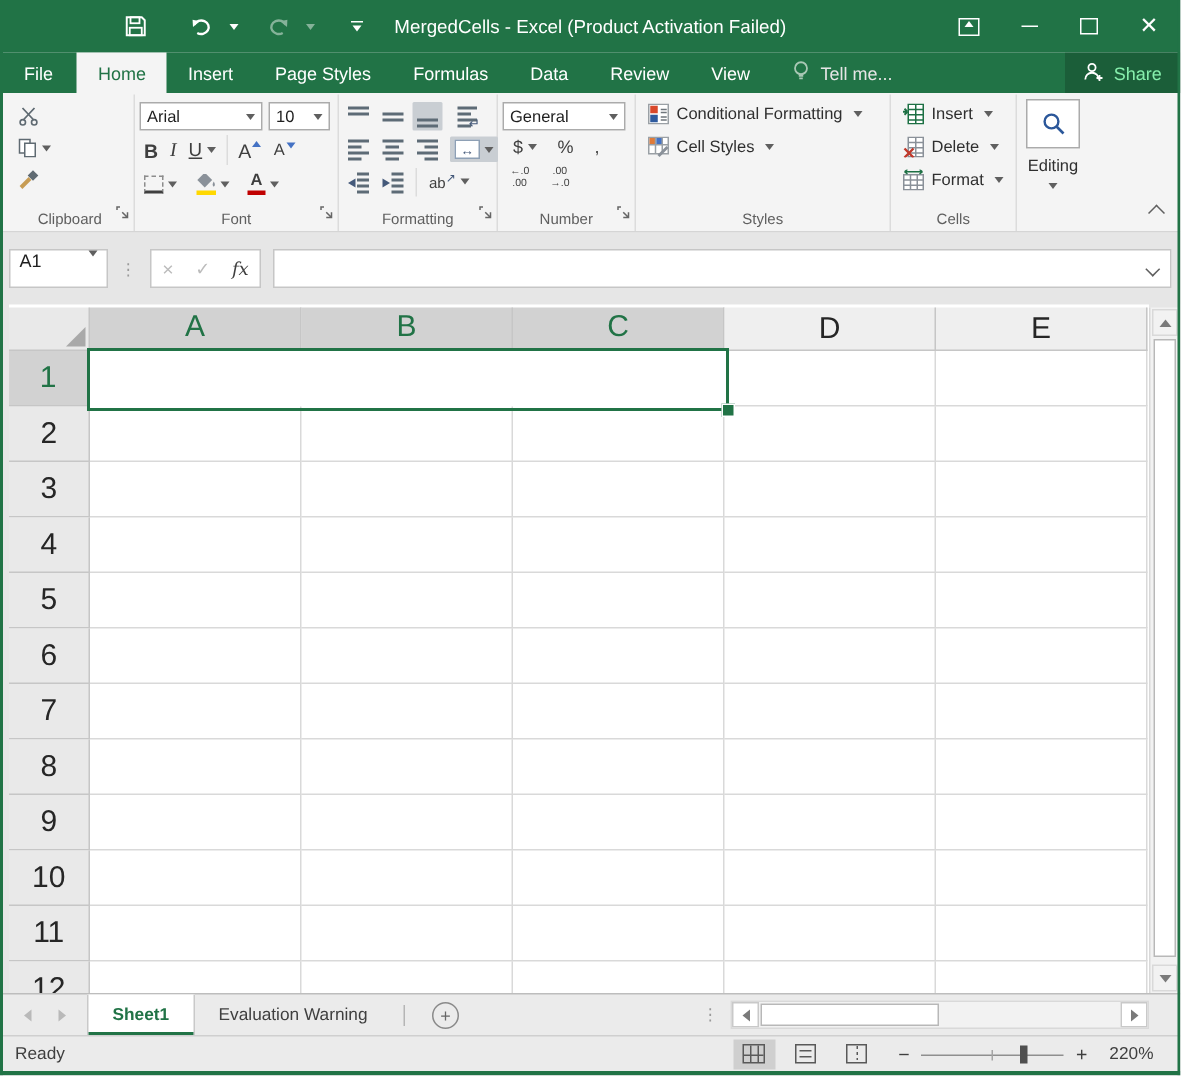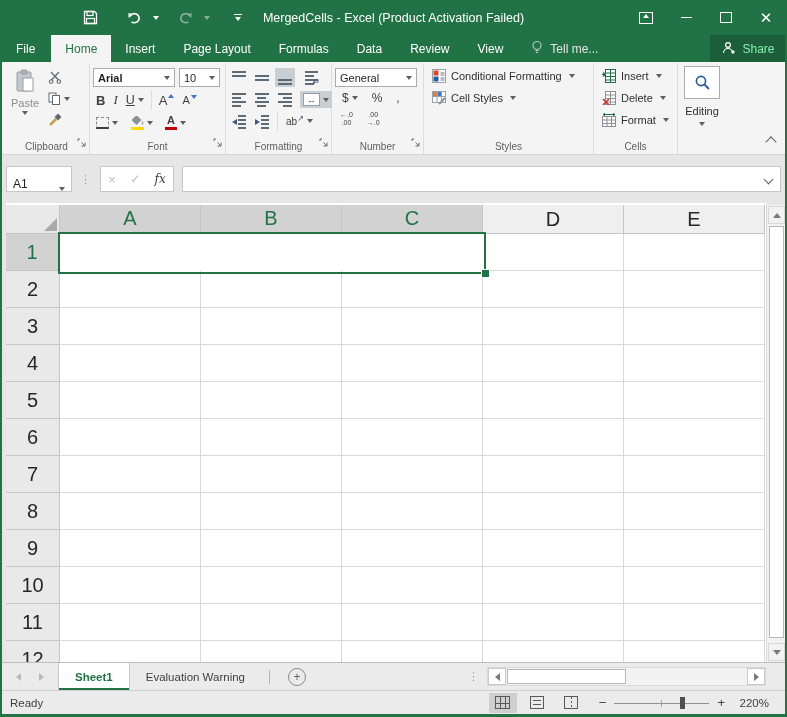--- a/index.html
+++ b/index.html
@@ -86,21 +86,21 @@
 
   
   .edit-group{display:flex;flex-direction:column;align-items:center;padding-top:3px;}
   .edit-btn{width:34px;height:31px;background:#fff;border:1px solid #ababab;display:flex;align-items:center;justify-content:center;}
   .edit-lbl{font-size:11px;color:#2f2f2f;margin-top:6px;}
   .chev-up{width:7px;height:7px;border-left:1.6px solid #5f5f5f;border-top:1.6px solid #5f5f5f;transform:rotate(45deg);display:inline-block;}
   .chev-dn{width:6px;height:6px;border-right:1.4px solid #5f5f5f;border-bottom:1.4px solid #5f5f5f;transform:rotate(45deg);display:inline-block;}
 
   
   .formula{position:absolute;left:0;top:155px;width:787px;height:48px;background:#e6e6e6;display:flex;align-items:center;padding:0 6px;box-sizing:border-box;gap:8px;}
-  .namebox{width:66px;height:26px;background:#fff;border:1px solid #c6c6c6;display:flex;align-items:flex-end;font-size:12px;color:#1f1f1f;padding:0 6px;box-sizing:border-box;}
+  .namebox{width:66px;height:26px;background:#fff;border:1px solid #c6c6c6;display:flex;align-items:flex-start;font-size:12px;color:#1f1f1f;padding:0 6px;box-sizing:border-box;}
   .namebox .cdn{margin-left:auto;}
   .fdots{color:#9a9a9a;font-size:11px;letter-spacing:1px;}
   .fxbox{width:74px;height:26px;background:#fff;border:1px solid #c6c6c6;display:flex;align-items:center;justify-content:space-around;box-sizing:border-box;}
   .fx-x{color:#bcbcbc;font-size:13px;}
   .fx-ck{color:#bcbcbc;font-size:12px;}
   .fx-fx{font-family:"DejaVu Serif",serif;font-style:italic;font-size:12px;color:#3f3f3f;}
   .finput{flex:1;height:26px;background:#fff;border:1px solid #c6c6c6;position:relative;box-sizing:border-box;font-size:12px;}
   .finput .chev-dn{position:absolute;right:8px;top:9px;}
 
   
@@ -212,21 +212,21 @@
           <span class="wc-close">✕</span>
         </div>
     </div>
   </div>
 
   <div class="menubar">
     <div class="mtab mtab-file">File</div>
     <div id="menu-tabs" style="display:flex;align-items:stretch;">
         <div class="mtab active">Home</div>
         <div class="mtab">Insert</div>
-        <div class="mtab">Page Layout</div>
+        <div class="mtab">Page Styles</div>
         <div class="mtab">Formulas</div>
         <div class="mtab">Data</div>
         <div class="mtab">Review</div>
         <div class="mtab">View</div>
       </div>
     <div class="tellme">
       <span>
         <svg width="12" height="15" viewBox="0 0 12 15">
             <circle cx="6" cy="5.5" r="4" fill="none" stroke="#a9c8b5" stroke-width="1.2"></circle>
             <path d="M4.5 10.5 h3 M4.8 12.3 h2.4" stroke="#a9c8b5" stroke-width="1.2"></path>
@@ -242,31 +242,20 @@
             <path d="M11 9 v4 M9 11 h4" stroke="#fff" stroke-width="1.2"></path>
           </svg>
       </span>
       <span>Share</span>
     </div>
   </div>
 
   <div class="ribbon">
 
     <div class="rgroup" style="width:86px;display:flex;">
-      <div class="paste-btn">
-        <span>
-          <svg width="20" height="24" viewBox="0 0 20 24">
-              <rect x="2" y="3" width="14" height="19" rx="1" fill="#c3c8cc" stroke="#9aa0a5"></rect>
-              <rect x="6" y="1" width="6" height="4" rx="1" fill="#aab0b5" stroke="#9aa0a5"></rect>
-              <rect x="8" y="9" width="10" height="13" fill="#fff" stroke="#9aa0a5"></rect>
-            </svg>
-        </span>
-        <span>Paste</span>
-        <span class="cdn"></span>
-      </div>
       <div class="clip-col">
         <div class="rbtn">
           <svg width="14" height="13" viewBox="0 0 14 13">
               <path d="M3 1 L10.5 9 M11 1 L3.5 9" stroke="#5f6a72" stroke-width="1.2" fill="none"></path>
               <circle cx="3.2" cy="10.5" r="1.8" fill="none" stroke="#5f6a72" stroke-width="1.1"></circle>
               <circle cx="10.8" cy="10.5" r="1.8" fill="none" stroke="#5f6a72" stroke-width="1.1"></circle>
             </svg>
         </div>
         <div class="rbtn">
           <svg width="13" height="13" viewBox="0 0 13 13">
@@ -285,21 +274,21 @@
       <div class="glabel">Clipboard</div>
       <div class="launcher">
         <svg width="9" height="9" viewBox="0 0 9 9">
             <path d="M3 1 H1 V3 M4.5 4.5 L7.5 7.5 M8 4.5 V8 H4.5" fill="none" stroke="#666" stroke-width="1"></path>
           </svg>
       </div>
     </div>
 
     <div class="rgroup" style="width:136px;">
       <div class="rrow">
-        <div class="combo" style="width:82px;font-weight:bold;">
+        <div class="combo" style="width:82px;">
           <span>Arial</span>
             <span class="cdn"></span>
         </div>
         <div class="combo" style="width:41px;">
           <span>10</span>
             <span class="cdn"></span>
         </div>
       </div>
       <div class="rrow" style="gap:2px;">
         <div class="rbtn">

